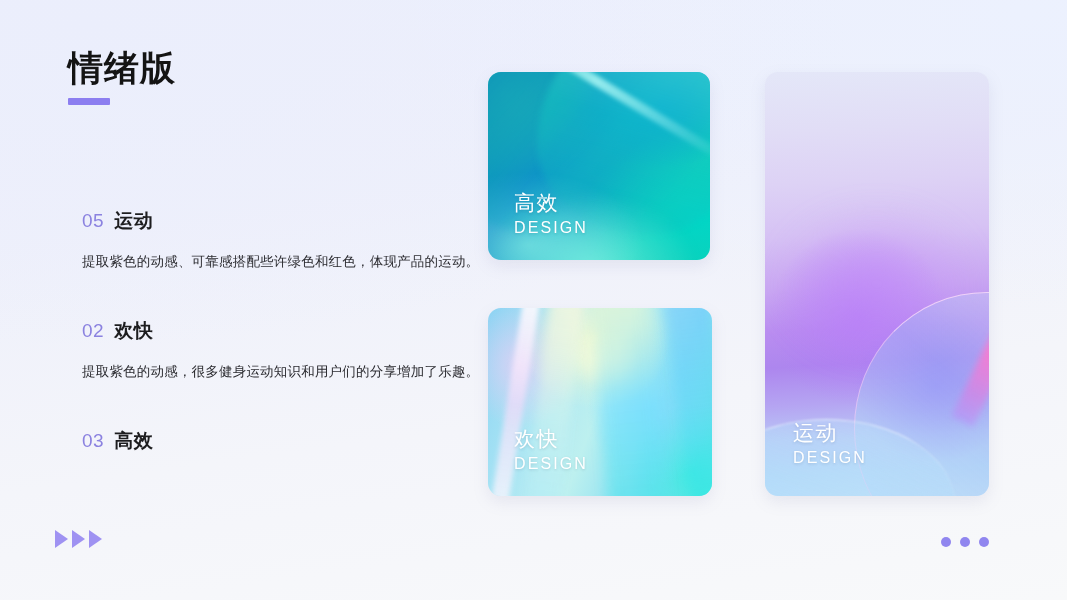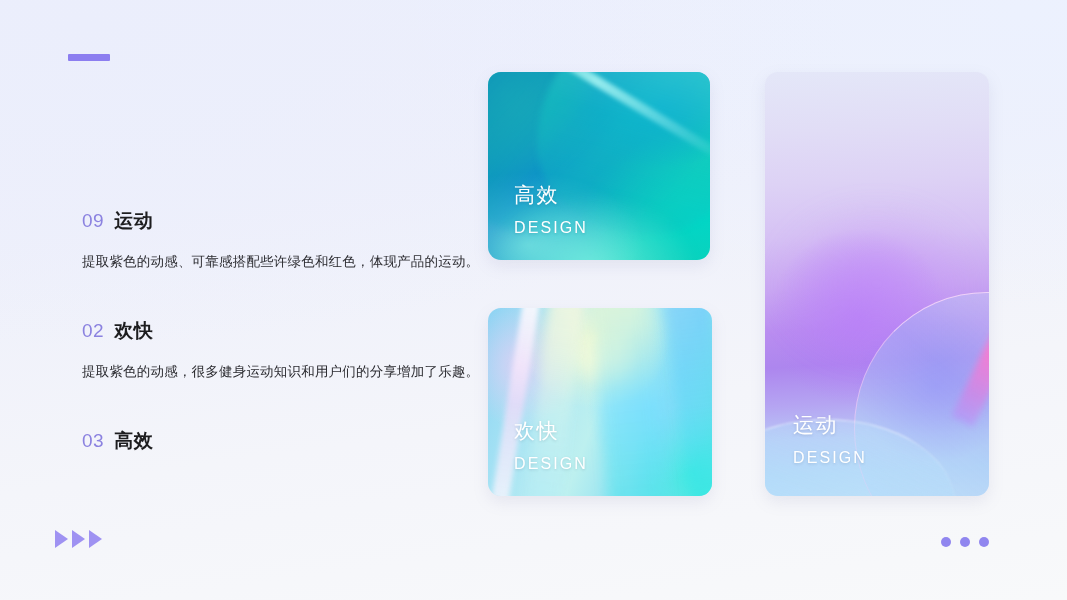--- a/index.html
+++ b/index.html
@@ -114,21 +114,21 @@
     line-height: 27px;
     letter-spacing: 1.5px;
     font-weight: 400;
   }
   .card-label .en {
     display: block;
     font-size: 16px;
     line-height: 21px;
     letter-spacing: 2.1px;
     font-weight: 400;
-    margin-top: 9px;
+    margin-top: 1px;
   }
 
   
   #card-efficient {
     left: 488px;
     top: 72px;
     width: 222px;
     height: 188px;
     background:
       radial-gradient(95% 70% at 18% 92%, rgba(160,255,235,0.55) 0%, rgba(160,255,235,0) 55%),
@@ -339,28 +339,29 @@
     border-radius: 50%;
     background: #9086ef;
   }
 </style>
 </head>
 <body>
 
 <div id="slide">
 
   <div class="header">
+    <h1 class="title">情绪版</h1>
     <div class="title-rule"></div>
   </div>
 
   <div class="points">
 
     <div class="point">
       <div class="point-head">
-        <span class="point-num">09</span>
+        <span class="point-num">05</span>
         <span class="point-title">运动</span>
       </div>
       <div class="point-desc">提取紫色的动感、可靠感搭配些许绿色和红色，体现产品的运动。</div>
     </div>
 
     <div class="point">
       <div class="point-head">
         <span class="point-num">02</span>
         <span class="point-title">欢快</span>
       </div>

